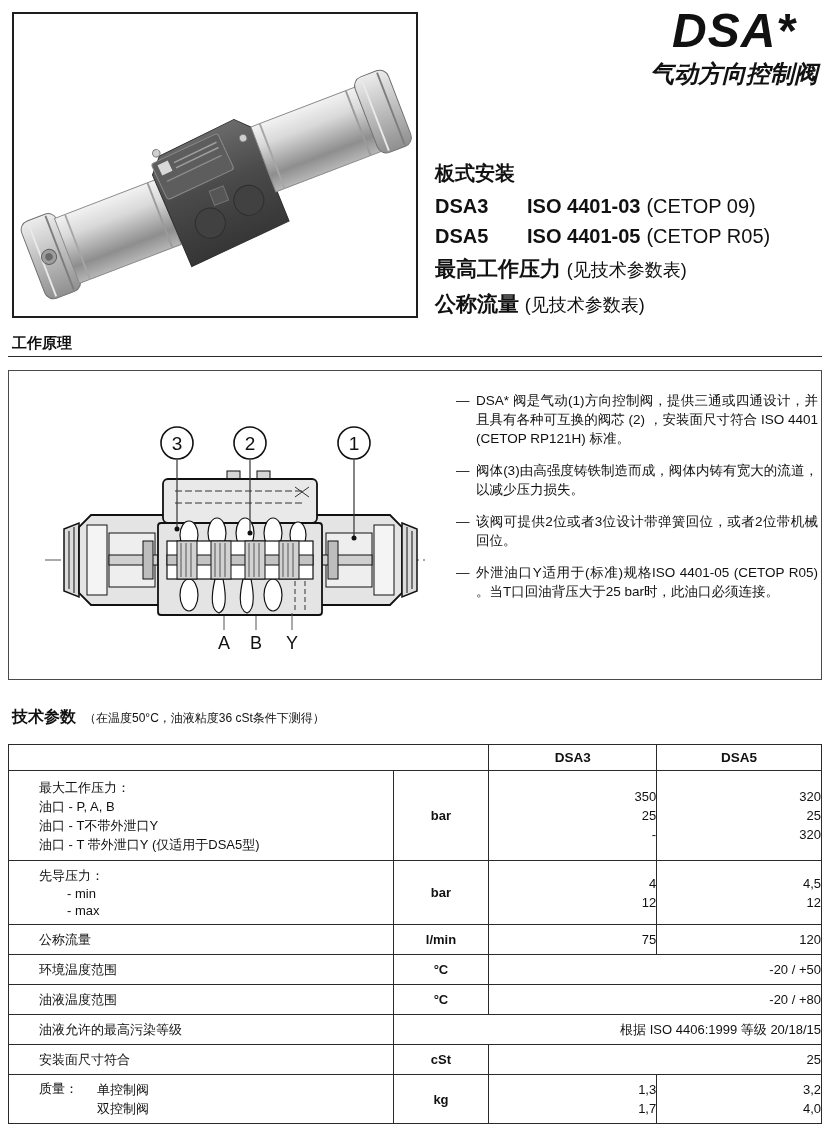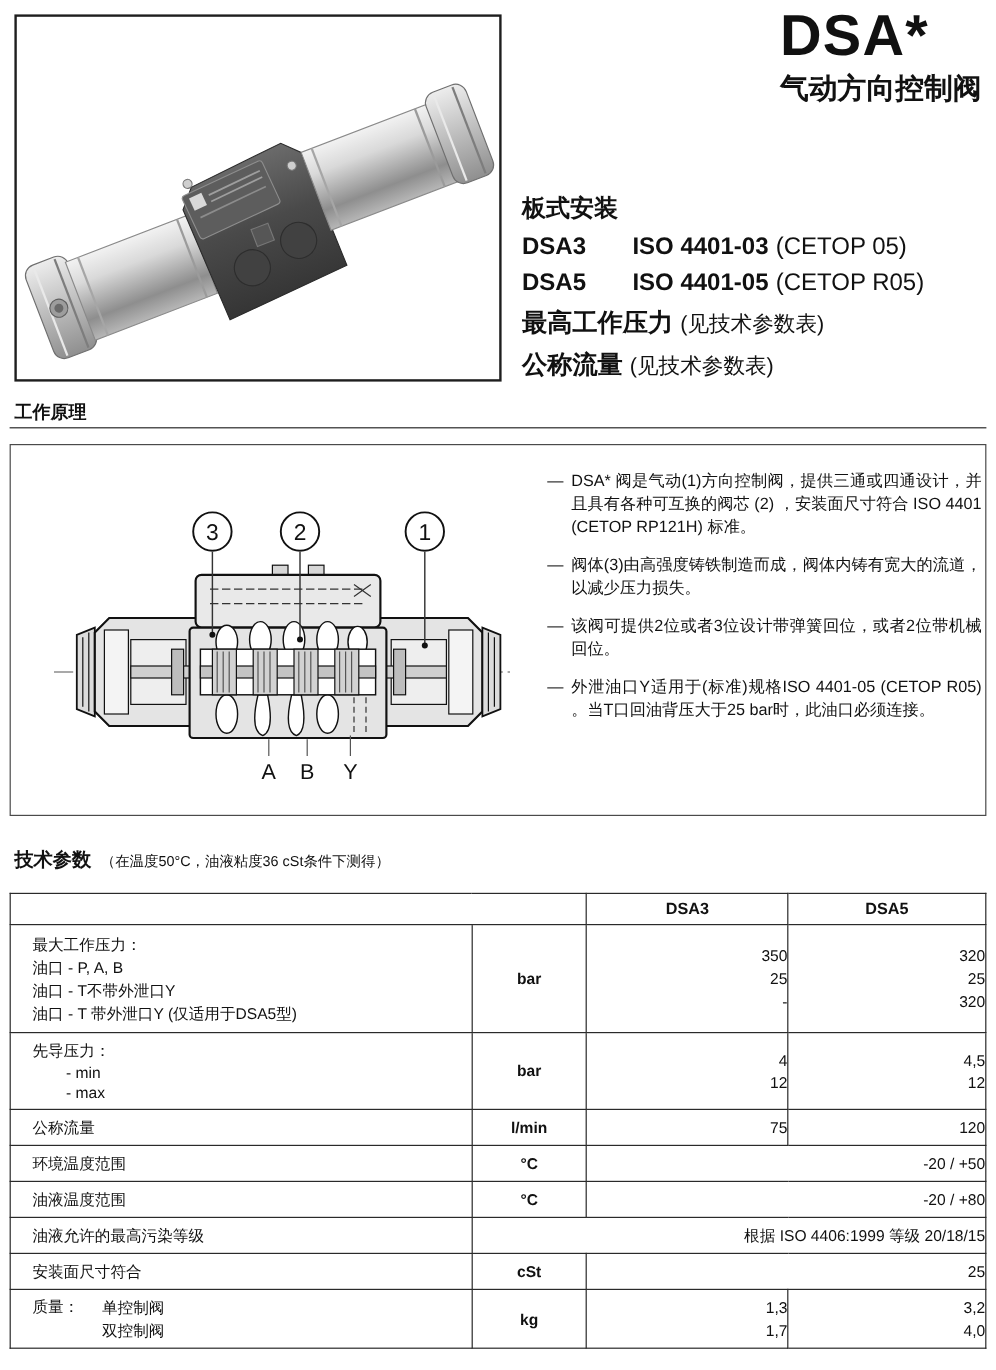--- a/index.html
+++ b/index.html
@@ -5,21 +5,21 @@
   * { margin: 0; padding: 0; box-sizing: border-box; }
   html, body { background: #ffffff; }
   body {
     width: 830px; height: 1142px;
     position: relative;
     font-family: "Liberation Sans", "DejaVu Sans", sans-serif;
     color: #111;
   }
 
   
-  .title-block { position: absolute; top: 6px; right: 12px; text-align: left; }
+  .title-block { position: absolute; top: 6px; right: 12px; text-align: center; font-style: italic; }
   .main-title { font-size: 48px; font-weight: bold; letter-spacing: 1px; line-height: 1.05; }
   .sub-title  { font-size: 24px; font-weight: bold; margin-top: 2px; }
 
   
   .photo-frame {
     position: absolute; left: 12px; top: 12px;
     width: 406px; height: 306px;
     border: 2px solid #1e1e1e; background: #fff; overflow: hidden;
   }
 
@@ -54,21 +54,21 @@
 
   
   .ts-heading { position: absolute; left: 12px; top: 707px; font-size: 16px; font-weight: bold; }
   .ts-note { font-size: 12px; font-weight: normal; margin-left: 8px; }
   .spec-table {
     position: absolute; left: 8px; top: 744px;
     width: 814px; border-collapse: collapse;
     font-size: 13px; color: #111;
   }
   .spec-table td { border: 1.2px solid #2a2a2a; vertical-align: middle; }
-  .spec-table td.param { text-align: left; padding: 5px 6px 5px 18px; }
+  .spec-table td.param { text-align: left; padding: 5px 6px 5px 30px; }
   .spec-table td.unit  { text-align: center; font-weight: bold; }
   .spec-table td.val   { text-align: right; }
   .spec-table .line { line-height: 19px; }
   .spec-table .subline { padding-left: 28px; line-height: 17px; }
   .col-head { font-weight: bold; text-align: center; font-size: 13.5px; }
   .mass-row { display: flex; }
   .mass-label { width: 58px; }
   tr.h-header td { height: 26px; }
   tr.h-r1 td { height: 90px; }
   tr.h-r2 td { height: 54px; }
@@ -138,21 +138,21 @@
       <line x1="408" y1="104" x2="408" y2="186" stroke="#7d7d7d" stroke-width="2"></line>
     </g>
   </svg>
 </div>
 
 <div class="mounting">
   <div class="mounting-heading">板式安装</div>
   <div class="mount-row">
     <span class="mount-model">DSA3</span>
     <span class="mount-standard">ISO 4401-03</span>
-    <span class="mount-cetop">(CETOP 05)</span>
+    <span class="mount-cetop">(CETOP 09)</span>
   </div>
   <div class="mount-row">
     <span class="mount-model">DSA5</span>
     <span class="mount-standard">ISO 4401-05</span>
     <span class="mount-cetop">(CETOP R05)</span>
   </div>
   <div class="ratings">
     <div class="rating-line">
       <span class="rating-label">最高工作压力</span>
       <span class="rating-note">(见技术参数表)</span>

